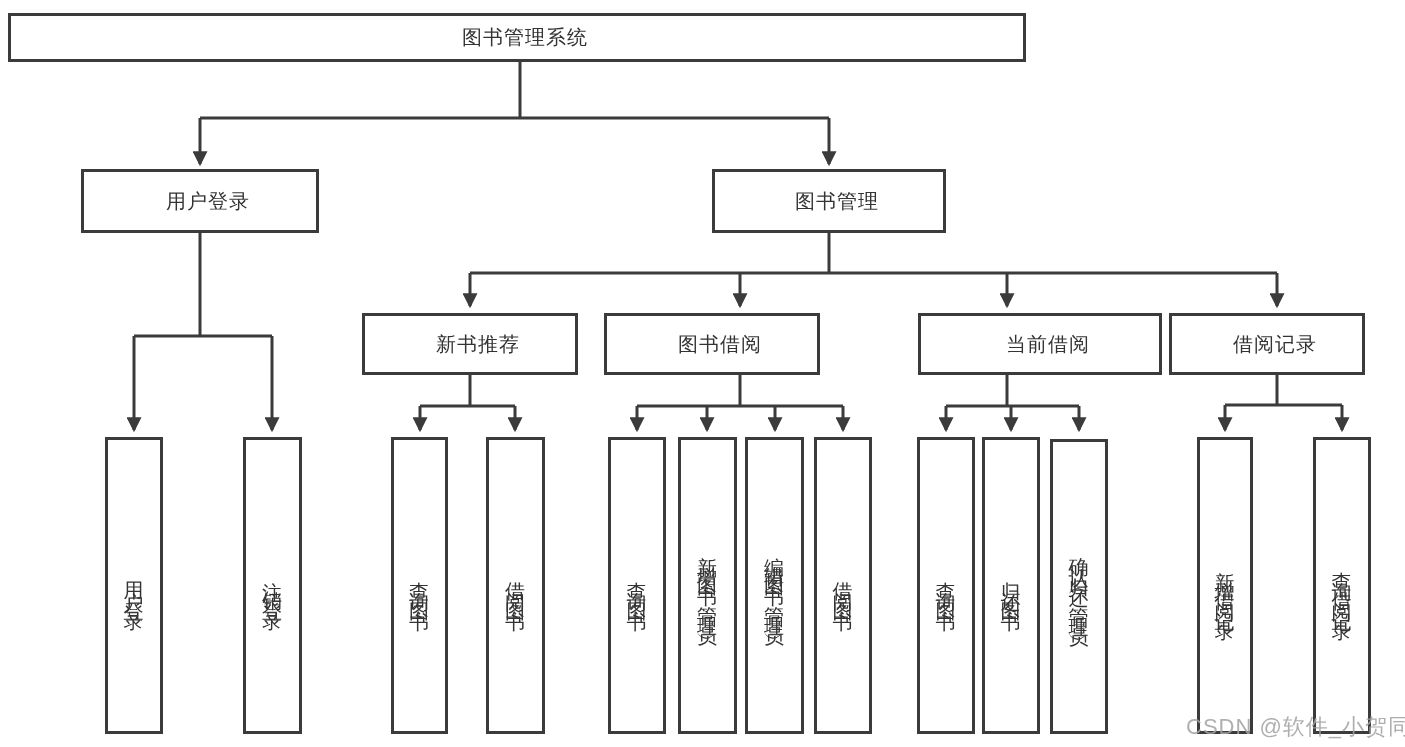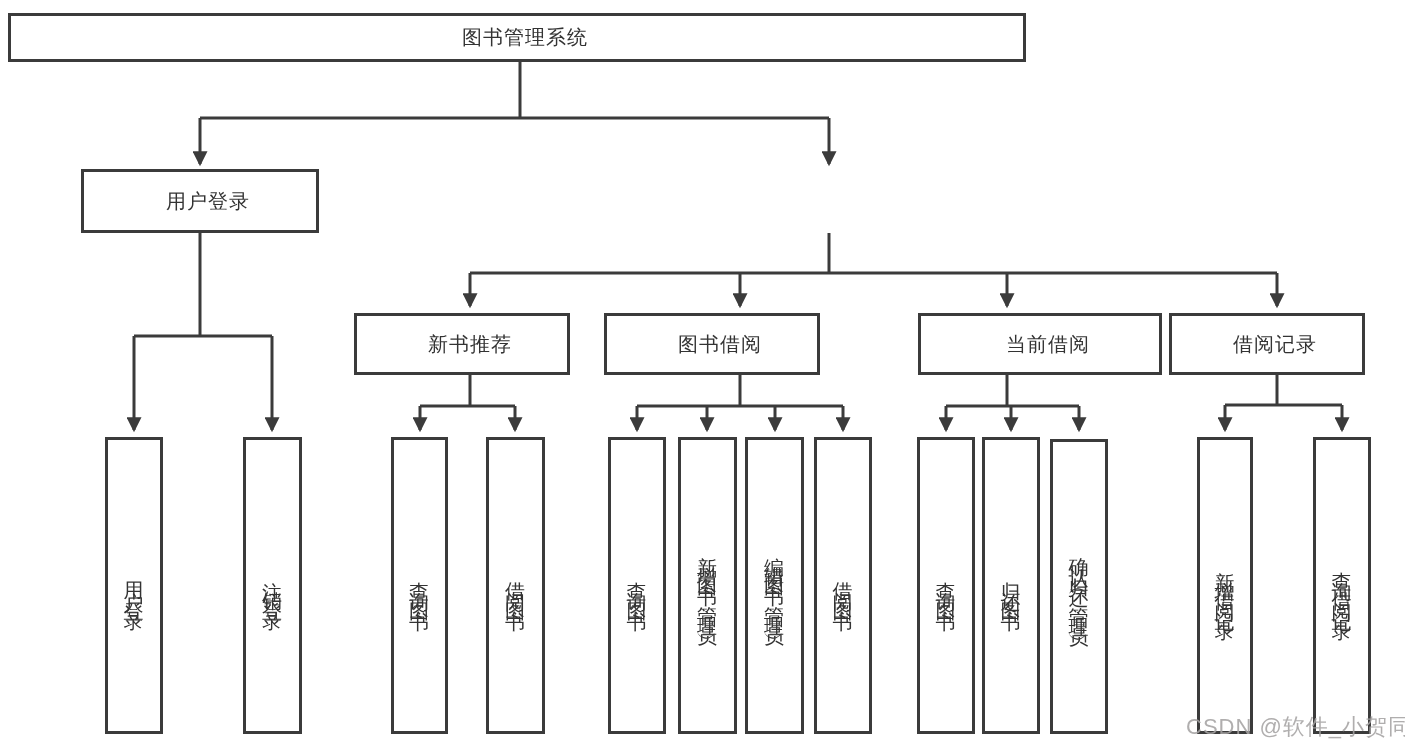--- a/index.html
+++ b/index.html
@@ -103,22 +103,23 @@
       <line x1="1277" y1="375" x2="1277" y2="405"></line>
       <line x1="1225" y1="405" x2="1342" y2="405"></line>
       <line x1="1225" y1="405" x2="1225" y2="430" marker-end="url(#arw)"></line>
       <line x1="1342" y1="405" x2="1342" y2="430" marker-end="url(#arw)"></line>
     </g>
   </svg>
 
   <div class="node" style="left:8px;top:13px;width:1018px;height:49px">图书管理系统</div>
 
   <div class="node" style="left:81px;top:169px;width:238px;height:64px">用户登录</div>
+  <div class="node" style="left:712px;top:169px;width:234px;height:64px">图书管理</div>
 
-  <div class="node" style="left:354px;top:313px;width:216px;height:62px">新书推荐</div>
+  <div class="node" style="left:362px;top:313px;width:216px;height:62px">新书推荐</div>
   <div class="node" style="left:604px;top:313px;width:216px;height:62px">图书借阅</div>
   <div class="node" style="left:918px;top:313px;width:244px;height:62px">当前借阅</div>
   <div class="node" style="left:1169px;top:313px;width:196px;height:62px">借阅记录</div>
 
   <div class="node v" style="left:105px;top:437px;width:58px;height:297px">用户登录</div>
   <div class="node v" style="left:243px;top:437px;width:59px;height:297px">注销登录</div>
 
   <div class="node v" style="left:391px;top:437px;width:57px;height:297px">查询图书</div>
   <div class="node v" style="left:486px;top:437px;width:59px;height:297px">借阅图书</div>
 

